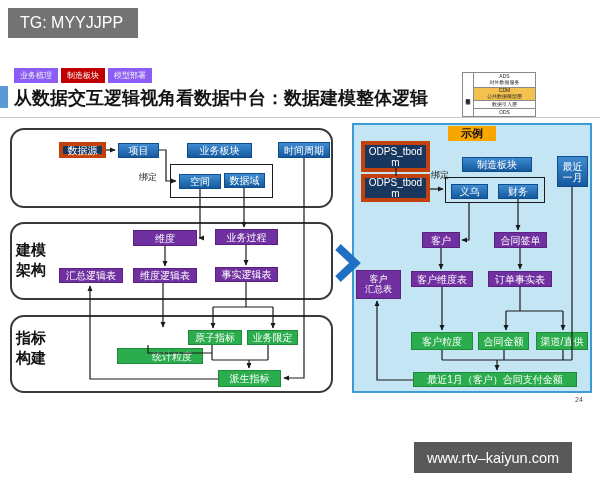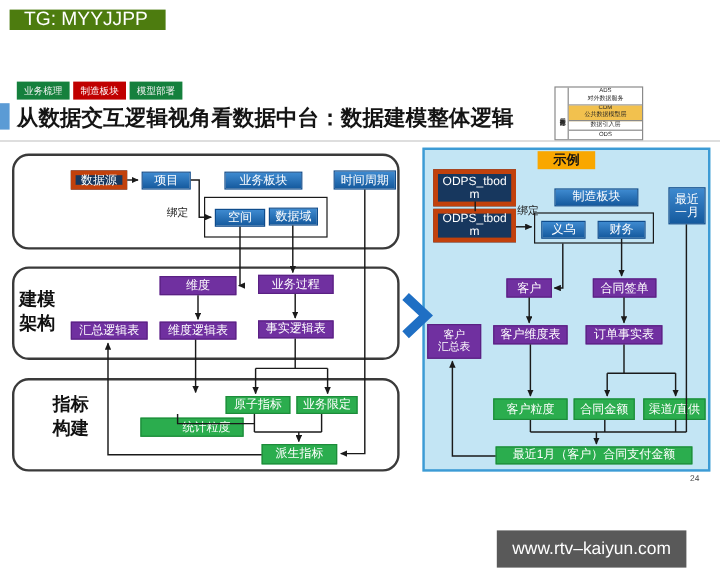--- a/index.html
+++ b/index.html
@@ -1,26 +1,26 @@
 <!DOCTYPE html>
 <html><head>
 <meta charset="utf-8">
 <style>
   html,body{margin:0;padding:0;background:#e8e8e8;}
   .slide{position:relative;width:600px;height:480px;background:#ffffff;overflow:hidden;
          font-family:"Liberation Sans","DejaVu Sans",sans-serif;}
   
-  .tgbox{position:absolute;left:8px;top:8px;width:130px;height:17px;background:#4d7c0f;color:#fff;
+  .tgbox{position:absolute;left:8px;top:8px;width:130px;height:30px;background:#737373;color:#fff;
          font-size:16px;display:flex;align-items:center;padding-left:12px;box-sizing:border-box;}
   .footerbox{position:absolute;left:414px;top:442px;width:158px;height:31px;background:#595959;color:#fff;
          font-size:14.5px;display:flex;align-items:center;justify-content:center;}
   .pagenum{position:absolute;left:575px;top:396px;font-size:7px;color:#444;}
   
   .tabs{position:absolute;left:14px;top:68px;display:flex;gap:3px;}
-  .tab{font-size:8px;padding:2px 6px;background:#15803d;color:#f1f1f1;white-space:nowrap;}
+  .tab{font-size:8px;padding:2px 6px;background:#8b5cf6;color:#f1f1f1;white-space:nowrap;}
   .tab.active{background:#c00000;color:#fff;}
   .titleaccent{position:absolute;left:0;top:86px;width:8px;height:22px;background:#5b9bd5;}
   .slidetitle{position:absolute;left:14px;top:86px;font-size:18px;font-weight:bold;color:#141414;white-space:nowrap;}
   .divider{position:absolute;left:0;top:117px;width:600px;height:1px;background:#c9c9c9;}
   
   .ltable{position:absolute;left:462px;top:72px;width:74px;height:45px;display:flex;border:1px solid #8a8a8a;
           box-sizing:border-box;background:#fff;color:#222;}
   .ltable .side{width:10px;border-right:1px solid #8a8a8a;writing-mode:vertical-rl;text-orientation:upright;
           display:flex;align-items:center;justify-content:center;font-size:5px;letter-spacing:0;}
   .ltable .rows{flex:1;display:flex;flex-direction:column;}
@@ -85,21 +85,21 @@
   </div>
 
   <div class="sec" style="left:10px;top:128px;width:323px;height:80px;"></div>
   <div class="sec" style="left:10px;top:222px;width:323px;height:78px;"></div>
   <div class="sec" style="left:10px;top:315px;width:323px;height:78px;"></div>
 
   <div class="seclabel" style="left:16px;top:240px;">
     <span>建模</span><br>
     <span>架构</span>
   </div>
-  <div class="seclabel" style="left:16px;top:328px;margin-left:28px;">
+  <div class="seclabel" style="left:16px;top:328px;">
     <span>指标</span><br>
     <span>构建</span>
   </div>
 
   <div class="bx navy" style="left:59px;top:142px;width:47px;height:16px;">数据源</div>
   <div class="bx blue" style="left:118px;top:143px;width:41px;height:15px;">项目</div>
   <div class="bx blue" style="left:187px;top:143px;width:65px;height:15px;">业务板块</div>
   <div class="bx blue" style="left:278px;top:142px;width:52px;height:16px;">时间周期</div>
   <div class="grp" style="left:170px;top:164px;width:103px;height:34px;"></div>
   <div class="bx blue" style="left:179px;top:174px;width:42px;height:15px;">空间</div>

